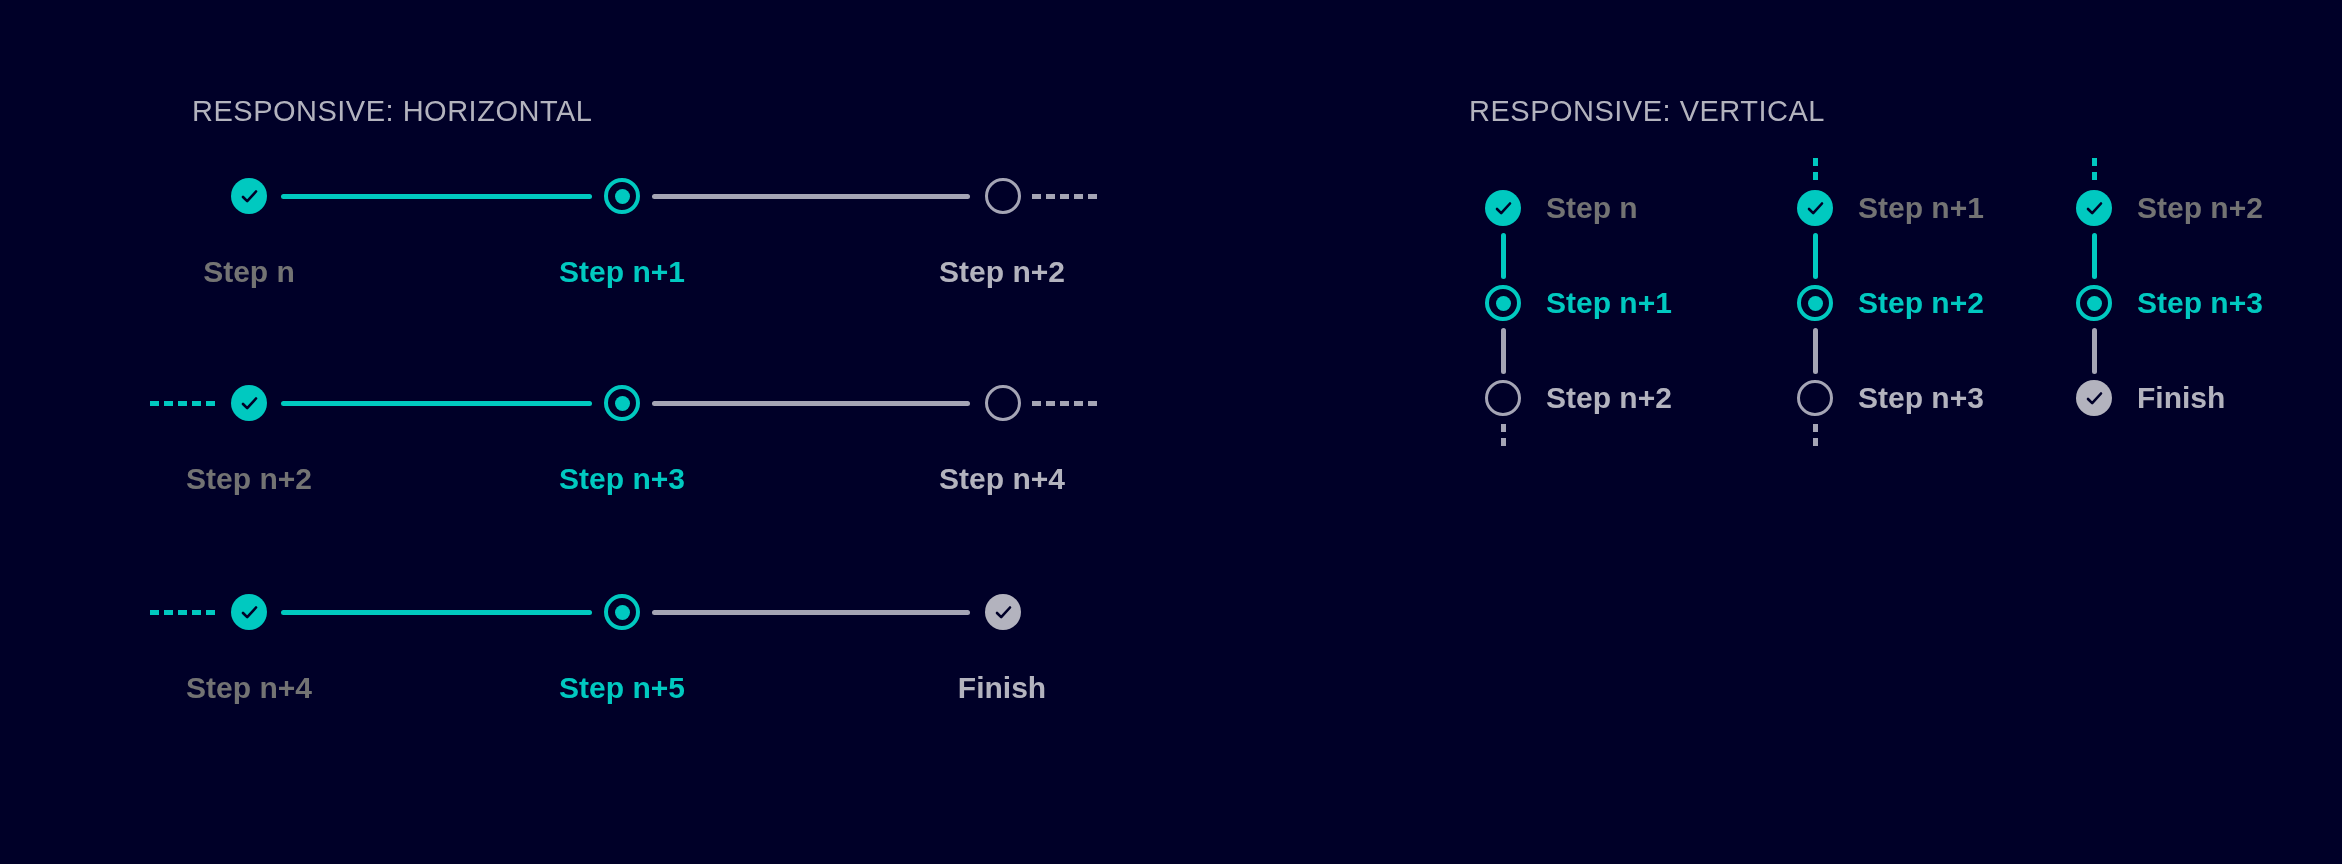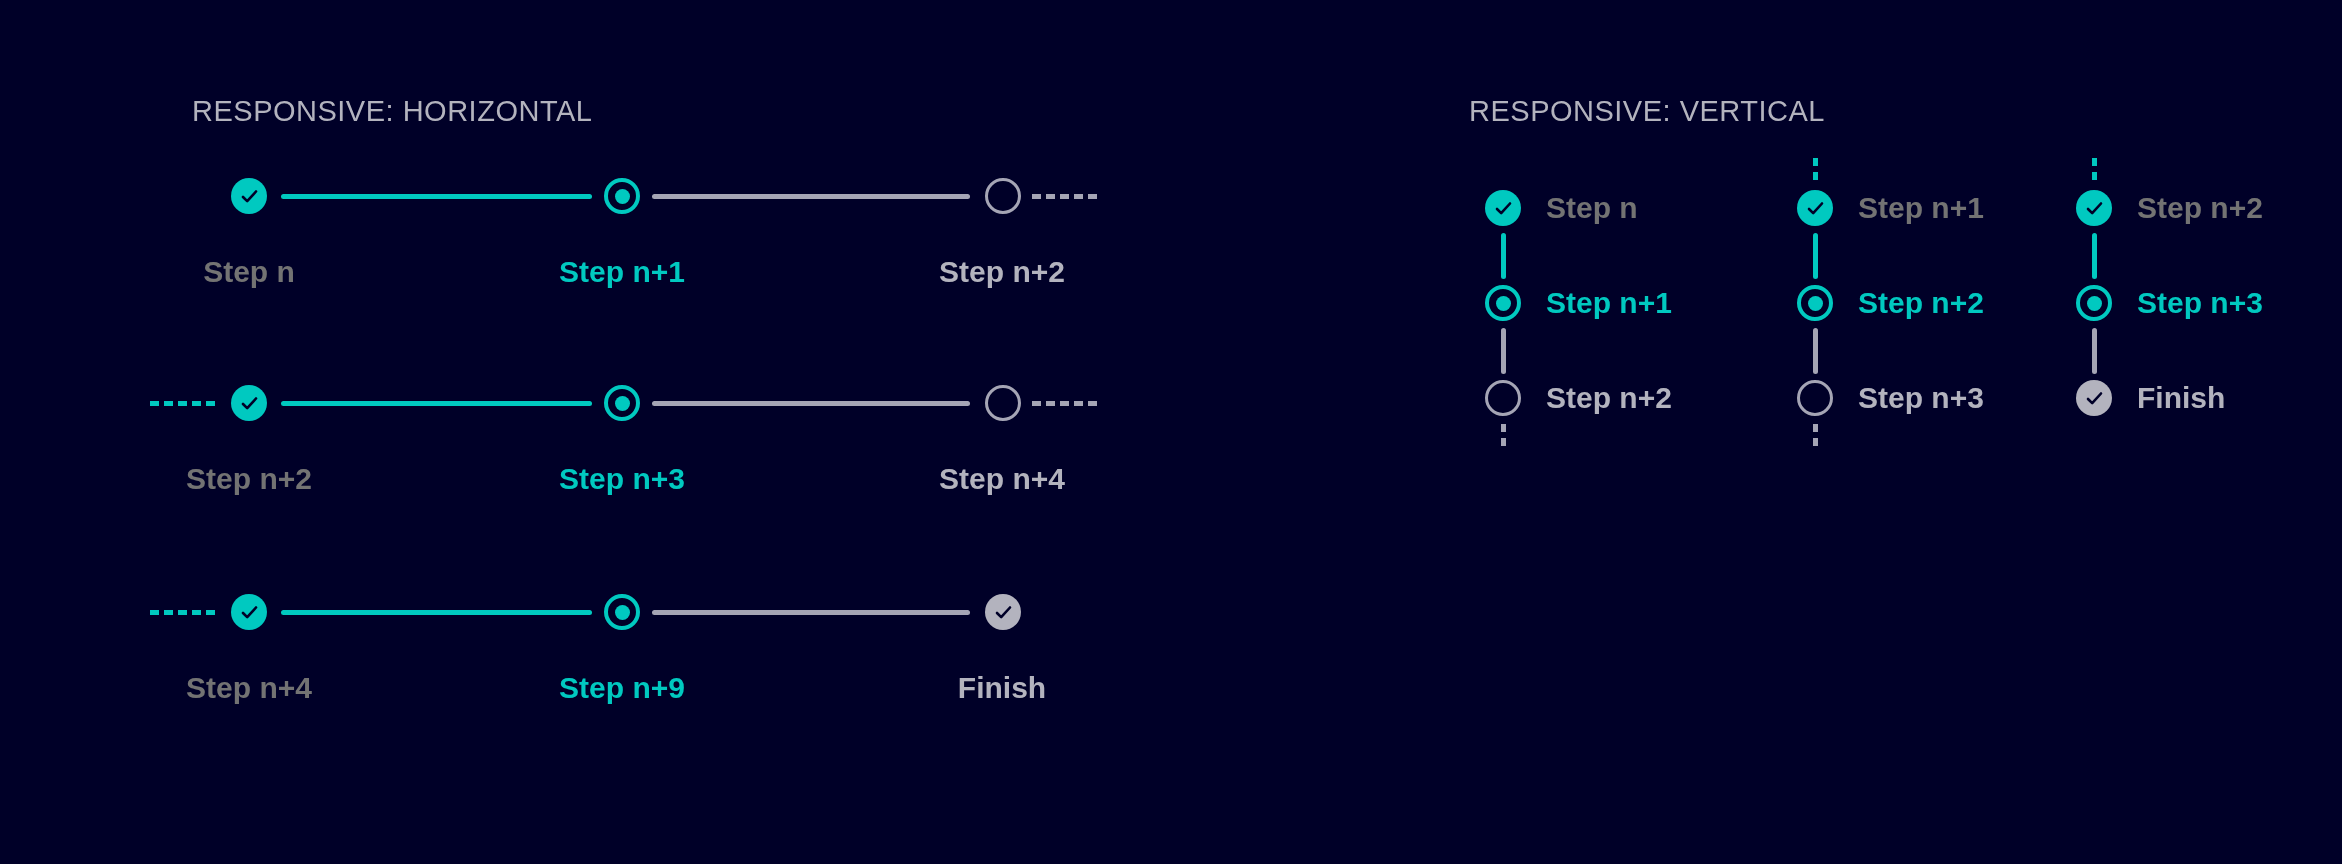--- a/index.html
+++ b/index.html
@@ -181,21 +181,21 @@
     <div class="step-circle current" style="left:454px;">
       <span class="current-dot"></span>
     </div>
     <div class="line-h gray" style="left:502px;width:318px;"></div>
     <div class="step-circle finish" style="left:835px;">
       <svg class="check-svg" width="21" height="21" viewBox="0 0 21 21">
           <path d="M4 11l4.2 4.2L17 5.5" stroke="#000028" stroke-width="2.6" fill="none" stroke-linecap="round" stroke-linejoin="round"></path>
         </svg>
     </div>
     <div class="h-label lbl-white" style="left:-11px;">Step n+4</div>
-    <div class="h-label lbl-teal" style="left:362px;">Step n+9</div>
+    <div class="h-label lbl-teal" style="left:362px;">Step n+5</div>
     <div class="h-label lbl-gray" style="left:742px;">Finish</div>
   </div>
 </div>
 
 <div>
   <div class="section-title" style="left:1469px;">RESPONSIVE: VERTICAL</div>
 
   <div class="v-col" style="left:1485px;">
     <div class="step-circle done" style="top:190px;">
       <svg class="check-svg" width="21" height="21" viewBox="0 0 21 21">

